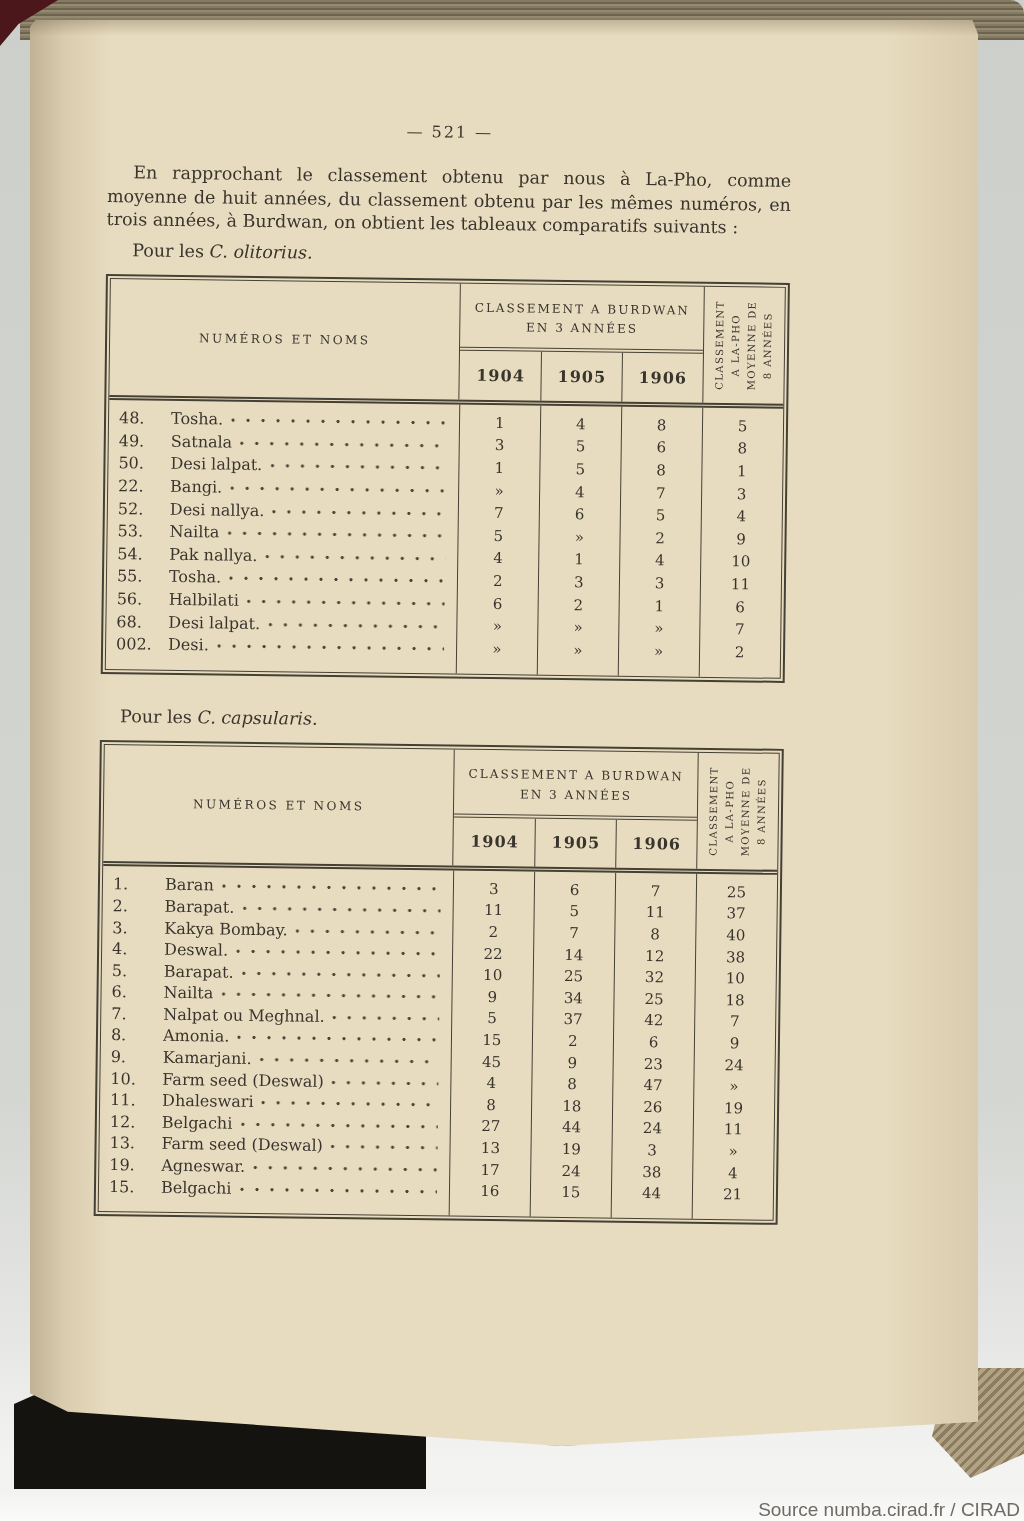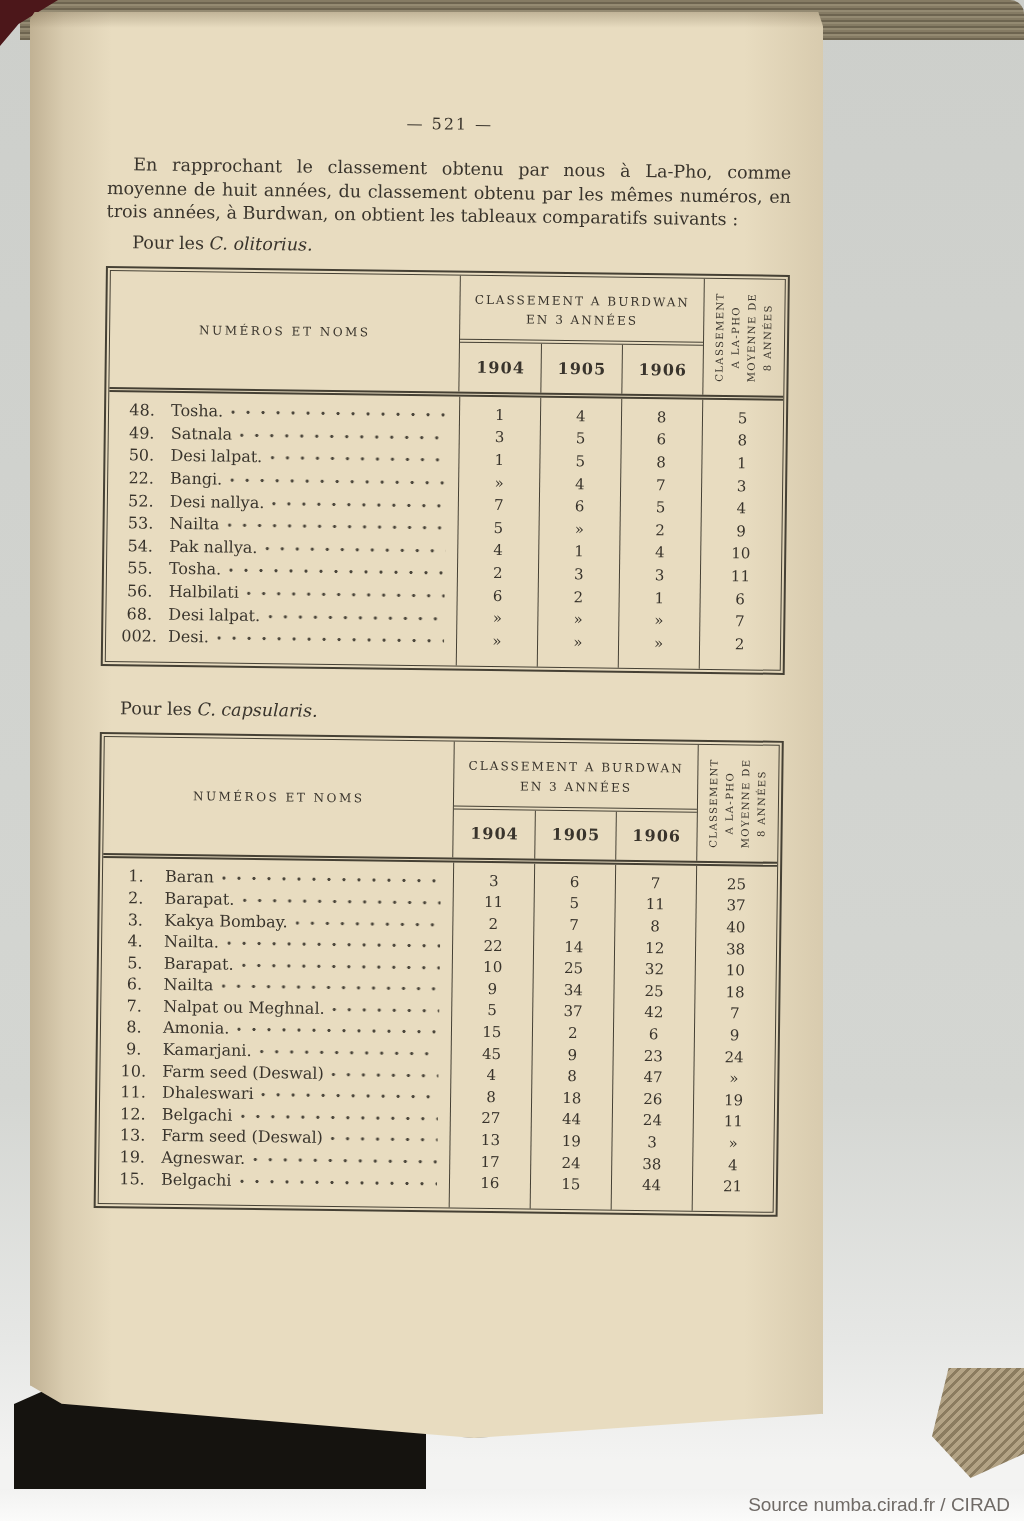--- a/index.html
+++ b/index.html
@@ -29,21 +29,21 @@
     position:absolute;right:0;top:1368px;width:92px;height:110px;
     background:repeating-linear-gradient(135deg,#b3a385 0 4px,#8b7c60 4px 7px,#a2925f00 0);
     clip-path:polygon(18% 0,100% 0,100% 78%,42% 100%,0 62%);
   }
   .cover-black{
     position:absolute;left:14px;top:1378px;width:412px;height:118px;
     background:#15130f;
     clip-path:polygon(0 22%,13% 2%,100% 34%,100% 100%,0 100%);
   }
   .page{
-    position:absolute;left:30px;top:12px;width:793px;height:1426px;
+    position:absolute;left:30px;top:20px;width:948px;height:1426px;
     background:
       linear-gradient(180deg,rgba(92,76,50,0.28) 0,rgba(92,76,50,0) 16px),
       linear-gradient(90deg,rgba(110,88,55,0.32) 0,rgba(110,88,55,0.12) 34px,rgba(110,88,55,0) 82px),
       linear-gradient(90deg,rgba(0,0,0,0) 90%,rgba(120,100,65,0.14) 100%),
       #e8dcc0;
     clip-path:polygon(0 0.5%,0.6% 0,99.4% 0,100% 1%,100% 98.3%,56% 100%,4% 97.6%,0 96.3%);
     box-shadow:0 14px 16px rgba(40,35,22,0.5);
   }
   
   .content{
@@ -72,31 +72,31 @@
   .vert{position:absolute;left:50%;top:50%;width:112px;transform:translate(-50%,-50%) rotate(-90deg);
     font-size:10px;letter-spacing:1.4px;line-height:1.6;text-align:center;white-space:nowrap;}
   .vert span{display:block;}
   .tbody{position:relative;padding:7px 0 14px;}
   .vline{position:absolute;top:0;bottom:0;width:1px;background:#454034;}
   .vl1{left:52%;} .vl2{left:64%;} .vl3{left:76%;} .vl4{left:88%;}
   .trow{display:grid;grid-template-columns:52% 12% 12% 12% 12%;align-items:center;}
   .t-olitorius .trow{height:22.6px;}
   .t-capsularis .trow{height:21.6px;}
   .name-cell{display:flex;align-items:baseline;padding-left:10px;overflow:hidden;font-size:16px;}
-  .rownum{flex:none;width:46px;text-align:center;padding-right:6px;}
+  .rownum{flex:none;width:46px;text-align:left;padding-right:6px;}
   .rowname{flex:none;white-space:nowrap;padding-right:8px;}
   .leader{flex:1;align-self:stretch;margin-right:12px;
     background-image:radial-gradient(circle at 2px 55%,#4a453a 1.3px,rgba(0,0,0,0) 1.9px);
     background-size:15px 100%;background-repeat:repeat-x;}
   .val{text-align:center;font-size:15px;}
   
   .source-bar{
     position:absolute;left:0;right:0;bottom:0;height:32px;
     background:linear-gradient(180deg,#f2f2f1,#fbfbfa);
-    display:flex;align-items:center;justify-content:flex-end;padding-right:14px;box-sizing:border-box;
+    display:flex;align-items:flex-end;justify-content:flex-end;padding-right:4px;box-sizing:border-box;
     font-family:"Liberation Sans","DejaVu Sans",sans-serif;font-size:19px;color:#6f6a66;margin-top:43px;
   }
 </style>
 </head>
 <body>
 
 <div class="top-edges"></div>
 <div class="fore-edge"></div>
 <div class="bottom-edge-corner"></div>
 <div class="spine-corner"></div>
@@ -344,21 +344,21 @@
     </div>
     <div class="val">2</div>
     <div class="val">7</div>
     <div class="val">8</div>
     <div class="val">40</div>
   </div>
 
   <div class="trow">
     <div class="cell name-cell">
       <span class="rownum">4.</span>
-                <span class="rowname">Nailta.</span>
+                <span class="rowname">Deswal.</span>
                 <span class="leader"></span>
     </div>
     <div class="val">22</div>
     <div class="val">14</div>
     <div class="val">12</div>
     <div class="val">38</div>
   </div>
 
   <div class="trow">
     <div class="cell name-cell">

